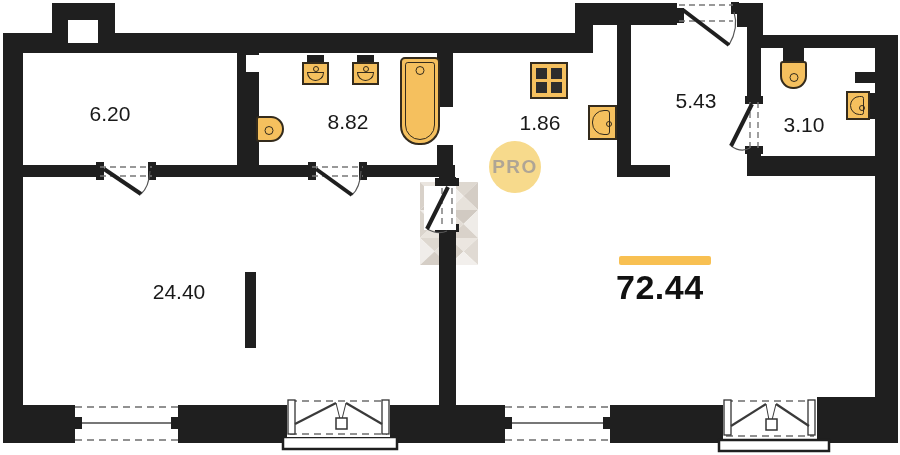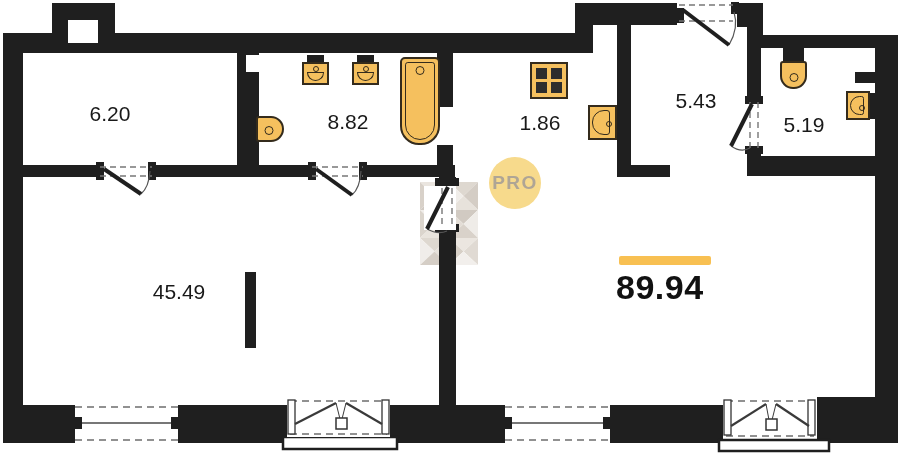--- a/index.html
+++ b/index.html
@@ -222,23 +222,23 @@
       <line x1="766" y1="404" x2="769" y2="420" stroke="#3a3a3a" stroke-width="1"></line>
       <line x1="776" y1="404" x2="772" y2="420" stroke="#3a3a3a" stroke-width="1"></line>
       <rect x="766" y="419" width="11" height="11" fill="#ffffff" stroke="#333" stroke-width="1.5"></rect>
     </g>
   </svg>
 
   <div class="lbl" style="left:60px;top:102px;width:100px">6.20</div>
   <div class="lbl" style="left:298px;top:110px;width:100px">8.82</div>
   <div class="lbl" style="left:490px;top:111px;width:100px">1.86</div>
   <div class="lbl" style="left:646px;top:89px;width:100px">5.43</div>
-  <div class="lbl" style="left:754px;top:113px;width:100px">5.19</div>
-  <div class="lbl" style="left:119px;top:280px;width:120px">45.49</div>
+  <div class="lbl" style="left:754px;top:113px;width:100px">3.10</div>
+  <div class="lbl" style="left:119px;top:280px;width:120px">24.40</div>
 
   <div class="total-bar" style="left:619px;top:256px;width:92px;height:9px"></div>
-  <div class="total-num" style="left:616px;top:268px">89.94</div>
-
-  <div class="badge" style="left:489px;top:157px">
+  <div class="total-num" style="left:616px;top:268px">72.44</div>
+
+  <div class="badge" style="left:489px;top:141px">
     <span>PRO</span>
   </div>
 
 </div>
 
 </body></html>

